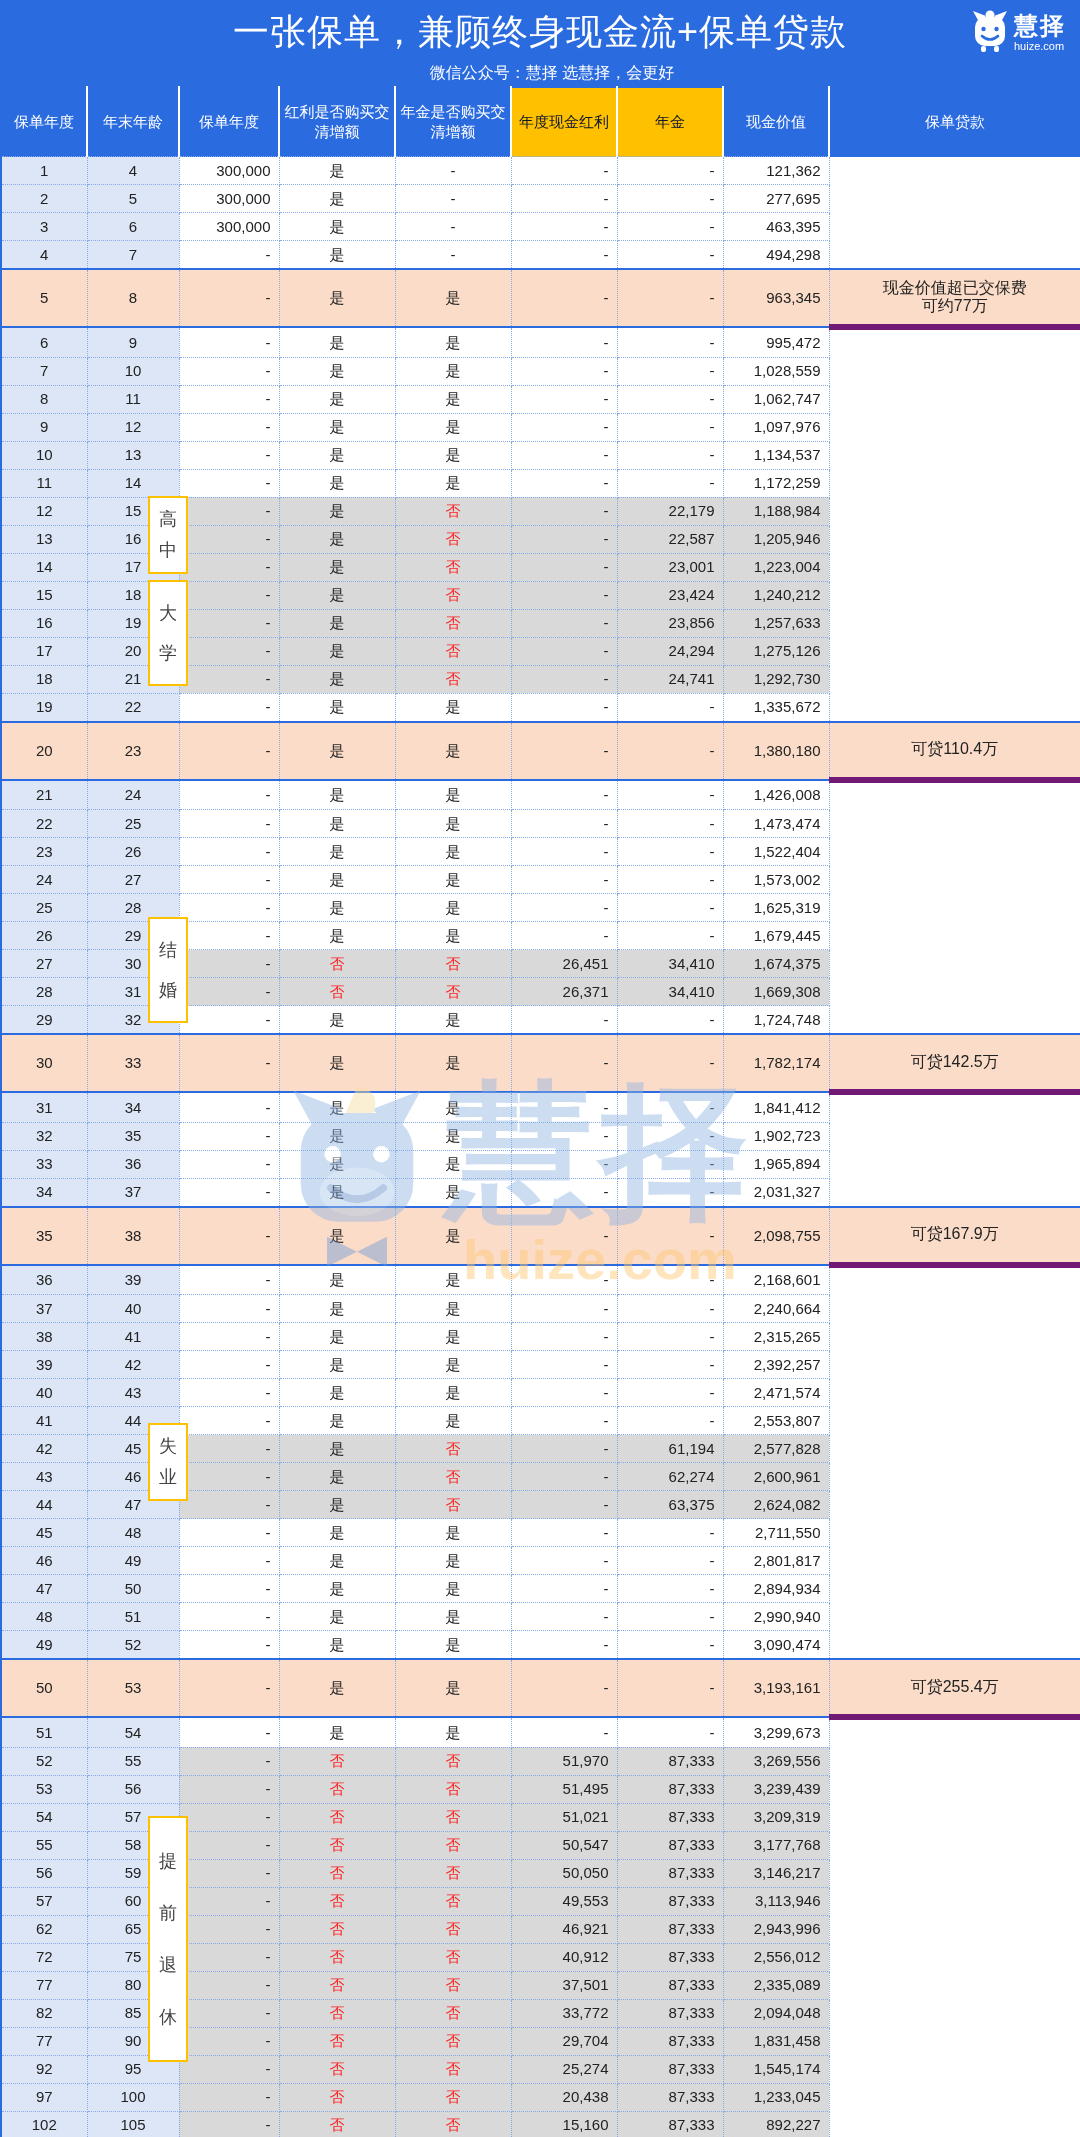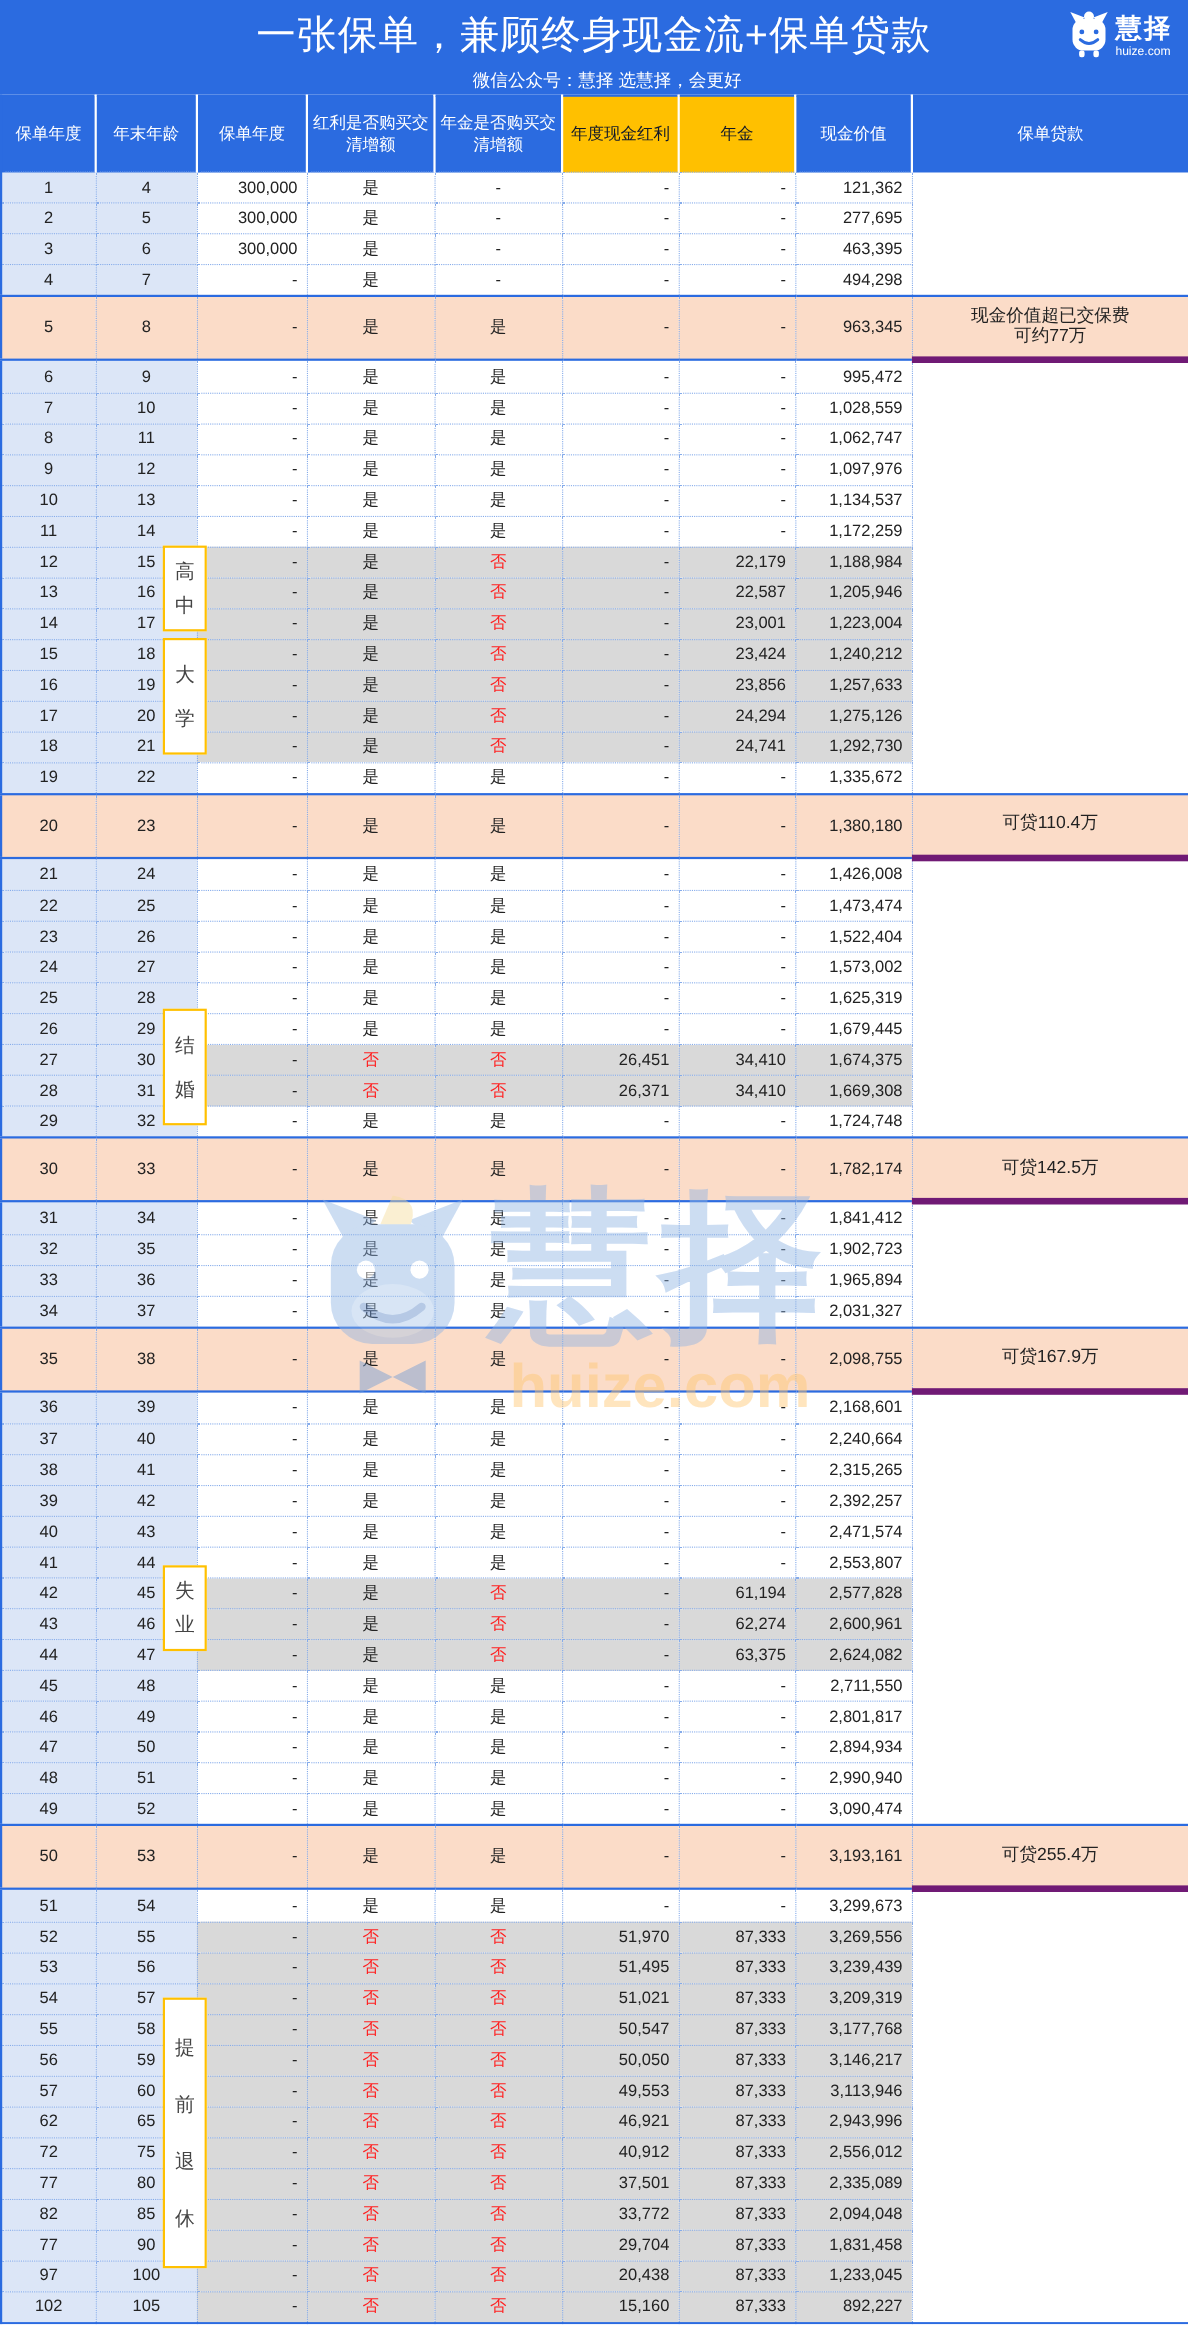--- a/index.html
+++ b/index.html
@@ -781,20 +781,31 @@
             <td class="c-idx">90</td>
             <td class="c-num gray">-</td>
             <td class="c-flag no gray">否</td>
             <td class="c-flag no gray">否</td>
             <td class="c-num gray">29,704</td>
             <td class="c-num gray">87,333</td>
             <td class="c-num gray">1,831,458</td>
             <td class="c-loan"></td>
           </tr>
           <tr class="r-g">
+            <td class="c-idx">92</td>
+            <td class="c-idx">95</td>
+            <td class="c-num gray">-</td>
+            <td class="c-flag no gray">否</td>
+            <td class="c-flag no gray">否</td>
+            <td class="c-num gray">25,274</td>
+            <td class="c-num gray">87,333</td>
+            <td class="c-num gray">1,545,174</td>
+            <td class="c-loan"></td>
+          </tr>
+          <tr class="r-g">
             <td class="c-idx">97</td>
             <td class="c-idx">100</td>
             <td class="c-num gray">-</td>
             <td class="c-flag no gray">否</td>
             <td class="c-flag no gray">否</td>
             <td class="c-num gray">20,438</td>
             <td class="c-num gray">87,333</td>
             <td class="c-num gray">1,233,045</td>
             <td class="c-loan"></td>
           </tr>

